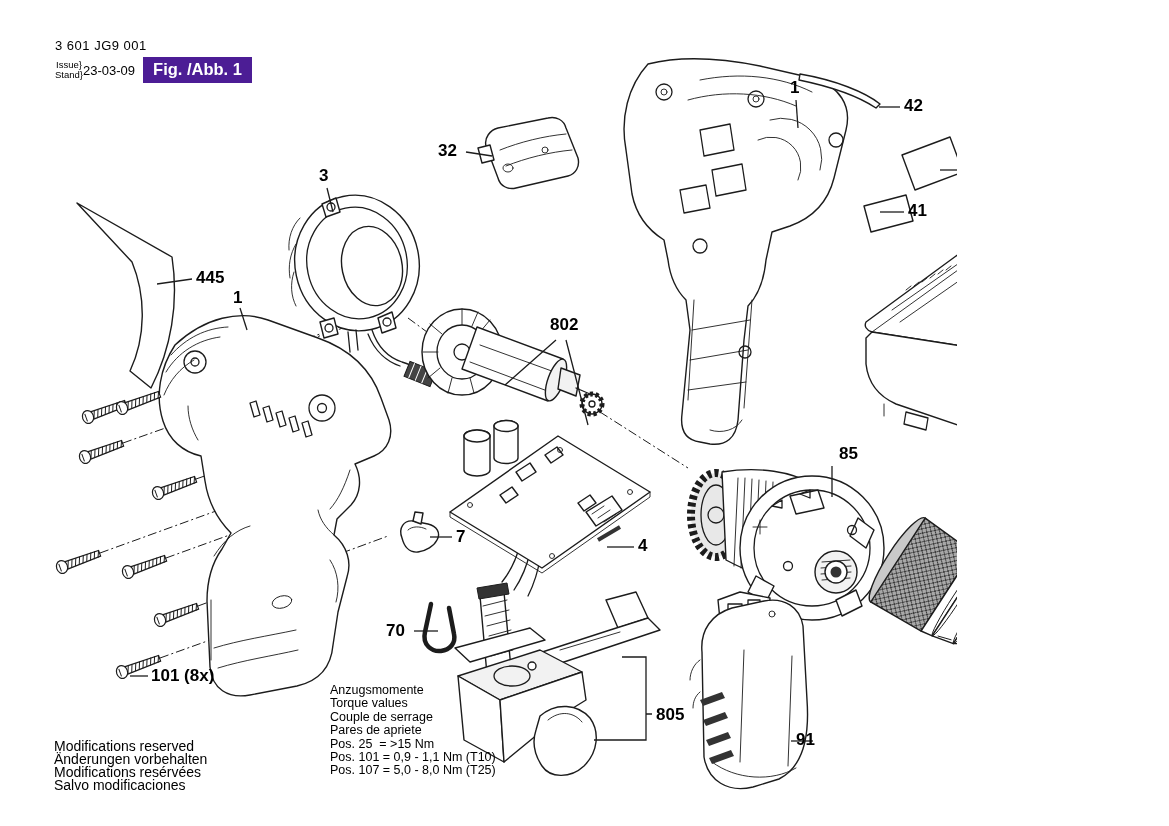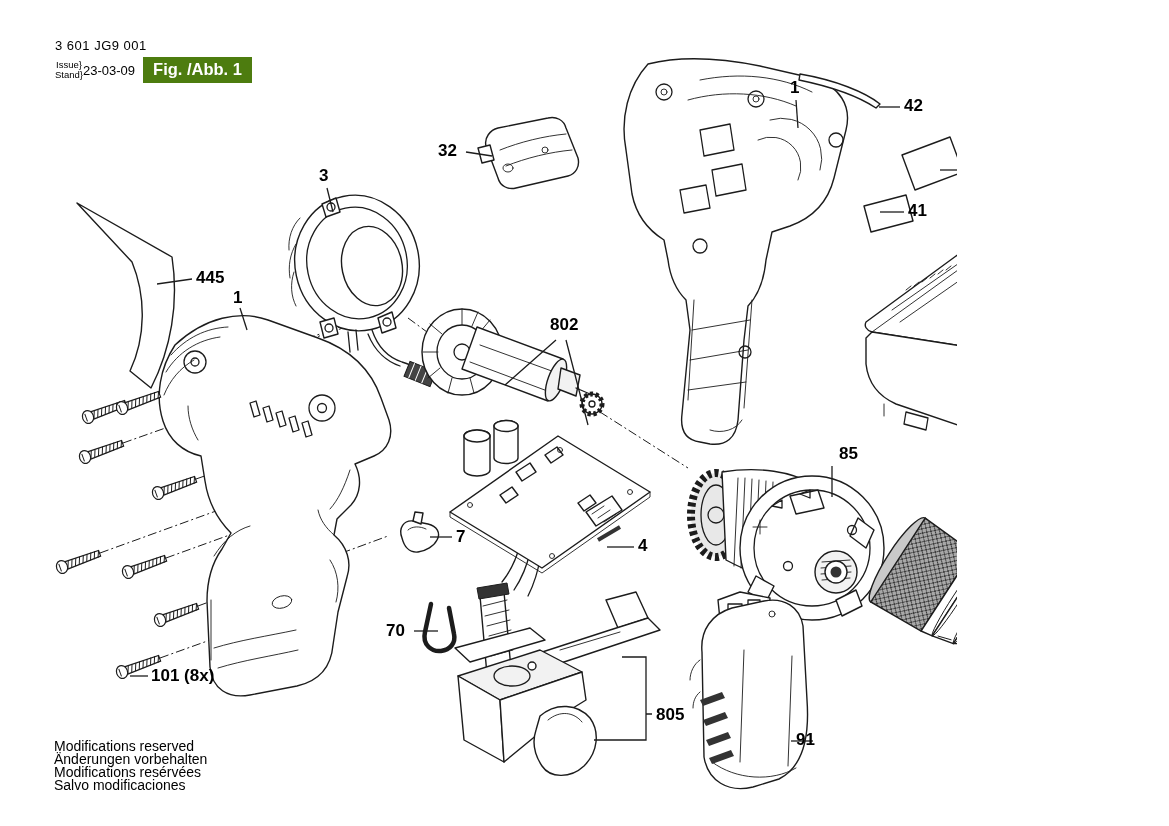--- a/index.html
+++ b/index.html
@@ -5,21 +5,21 @@
   html,body{margin:0;padding:0;background:#fff;}
   .page{position:relative;width:957px;height:826px;background:#ffffff;
         font-family:"Liberation Sans", sans-serif;color:#000;overflow:hidden;}
   .art{position:absolute;left:0;top:0;width:1169px;height:826px;}
   
   .hdr{position:absolute;left:55px;top:38px;}
   .hdr .pn{font-size:13px;letter-spacing:0.5px;}
   .hdr .row{display:flex;align-items:center;margin-top:4px;}
   .hdr .issuestand{font-size:9.5px;line-height:10px;text-align:center;}
   .hdr .date{font-size:13px;margin-right:8px;}
-  .figbox{background:#4d7c0f;color:#fff;font-weight:bold;font-size:16.5px;
+  .figbox{background:#4c1d95;color:#fff;font-weight:bold;font-size:16.5px;
           padding:3px 10px 4px 10px;}
   
   .callout{position:absolute;font-weight:bold;font-size:17px;white-space:nowrap;}
   
   .torque{position:absolute;left:330px;top:684px;font-size:12.5px;line-height:13.4px;}
   .torque div{white-space:pre;}
   .footer{position:absolute;left:54px;top:740px;font-size:14px;line-height:13px;}
 </style>
 </head>
 <body>
@@ -328,20 +328,29 @@
   <div class="callout" style="left:839px;top:444px">85</div>
   <div class="callout" style="left:985px;top:546px">25</div>
   <div class="callout" style="left:1044px;top:712px">107</div>
   <div class="callout" style="left:796px;top:730px">91</div>
   <div class="callout" style="left:656px;top:705px">805</div>
   <div class="callout" style="left:386px;top:621px">70</div>
   <div class="callout" style="left:456px;top:527px">7</div>
   <div class="callout" style="left:638px;top:536px">4</div>
   <div class="callout" style="left:151px;top:666px">101 (8x)</div>
 
+  <div class="torque">
+    <div>Anzugsmomente</div>
+    <div>Torque values</div>
+    <div>Couple de serrage</div>
+    <div>Pares de apriete</div>
+    <div>Pos. 25  = &gt;15 Nm</div>
+    <div>Pos. 101 = 0,9 - 1,1 Nm (T10)</div>
+    <div>Pos. 107 = 5,0 - 8,0 Nm (T25)</div>
+  </div>
 
   <div class="footer">
     <div>Modifications reserved</div>
     <div>Änderungen vorbehalten</div>
     <div>Modifications resérvées</div>
     <div>Salvo modificaciones</div>
   </div>
 
 </div>
 

